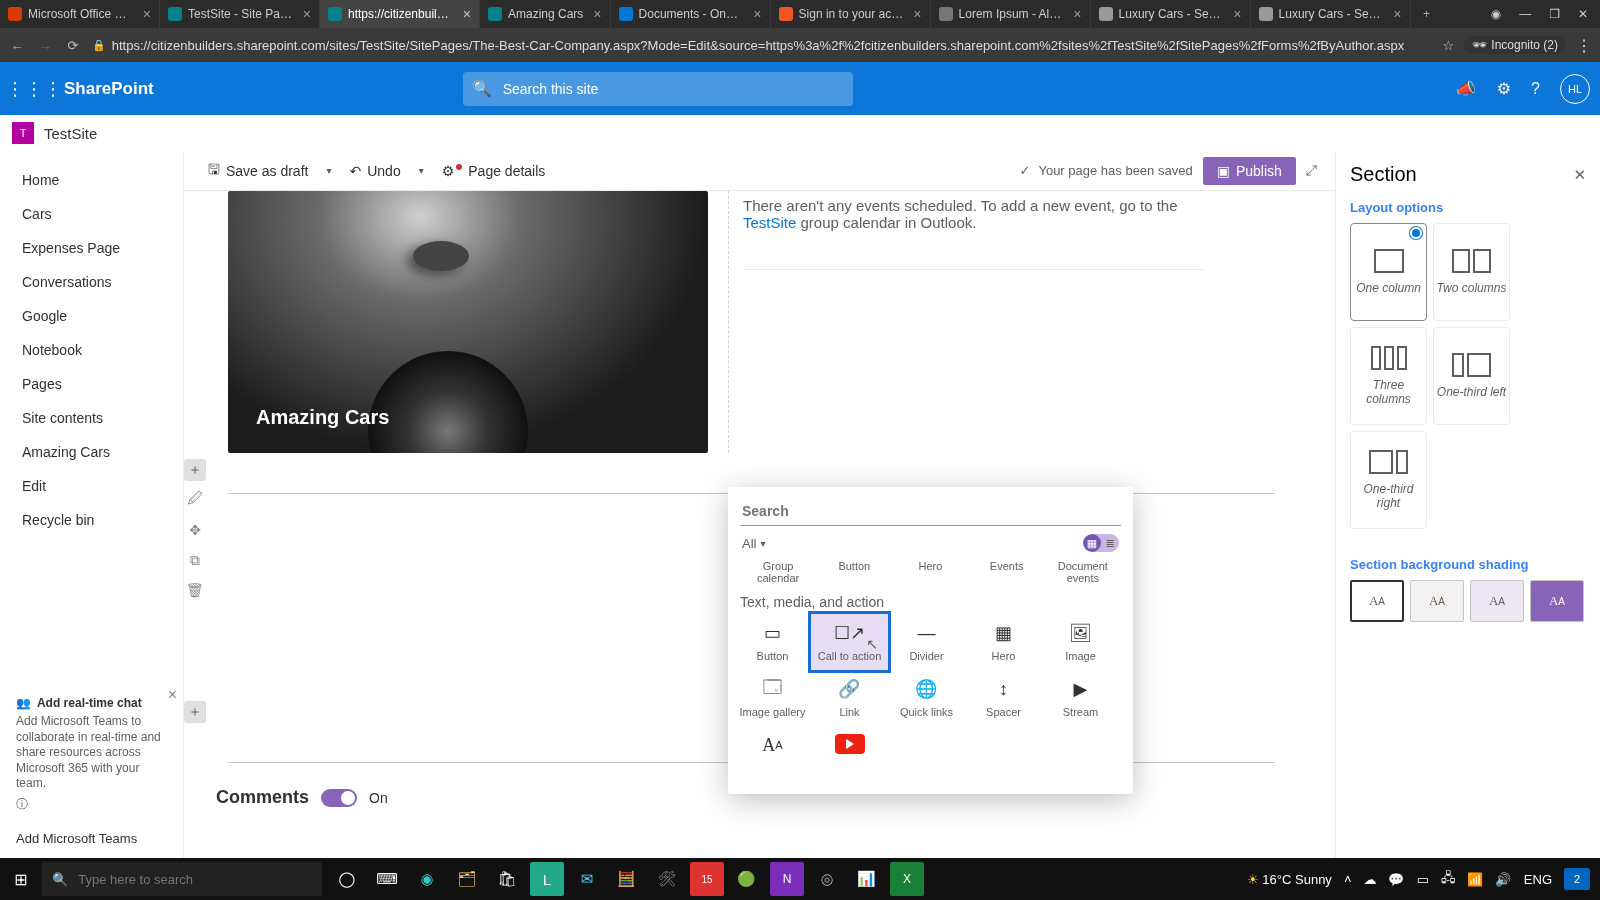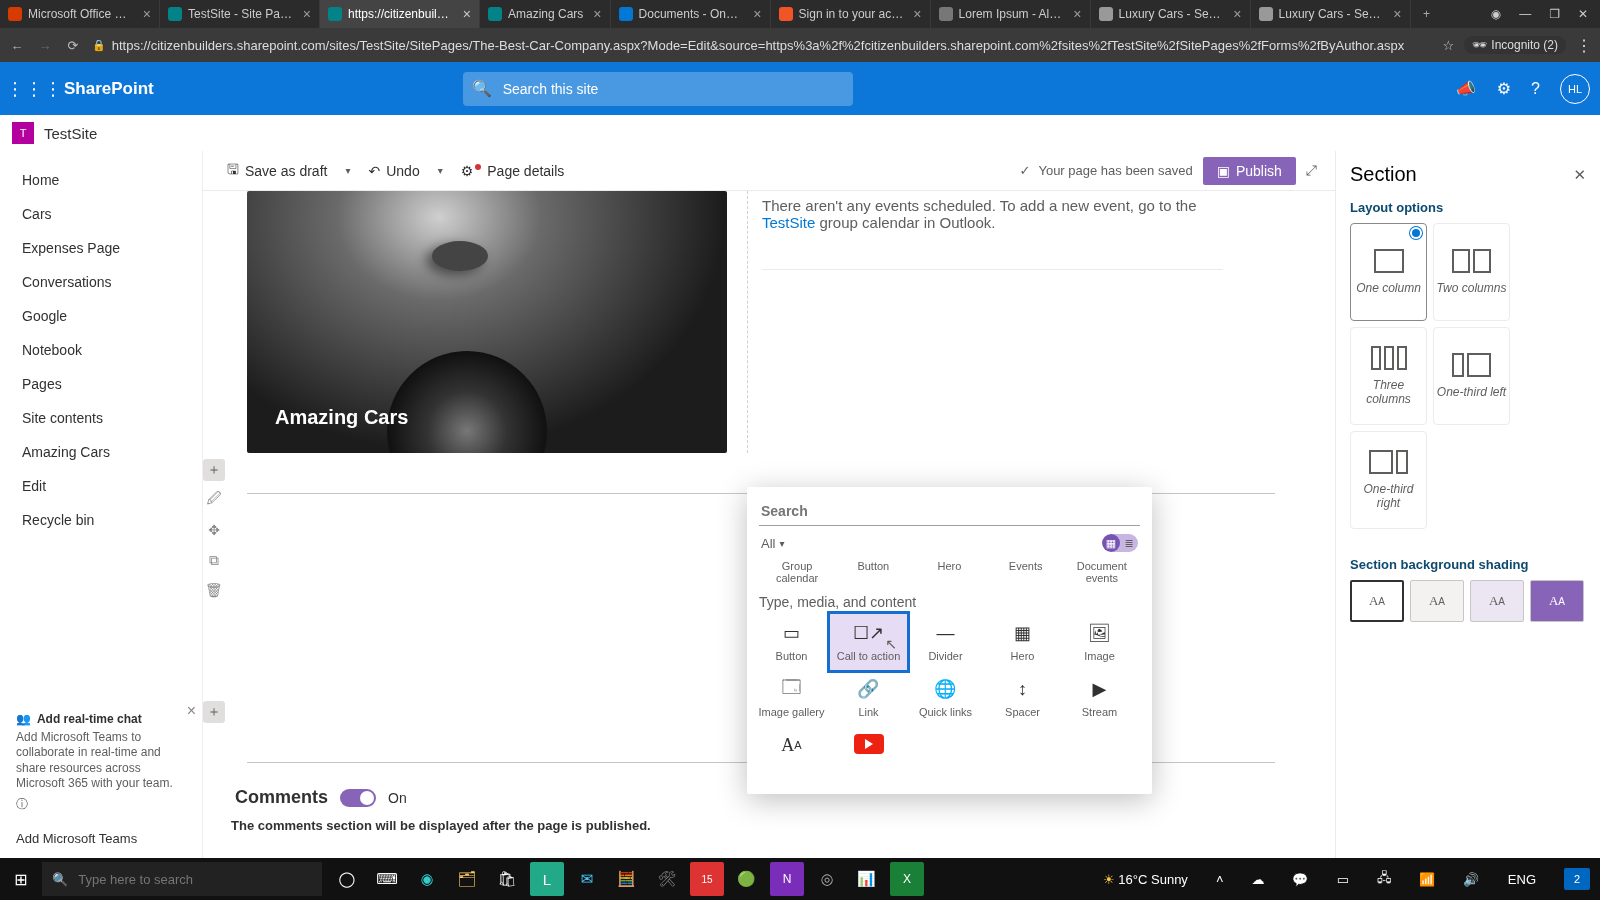--- a/index.html
+++ b/index.html
@@ -33,21 +33,21 @@
   .suitebar .right { margin-left:auto; display:flex; align-items:center; gap:20px; font-size:16px; }
   .suitebar .avatar { width: 30px; height:30px; border:1px solid #fff; border-radius:50%; display:flex; align-items:center; justify-content:center; font-size:11px; }
 
   
   .siteheader { display:flex; align-items:center; height: 36px; padding: 6px 12px; background:#fff; color:#323130; gap:10px; }
   .siteheader .logo { width:22px; height:22px; background:#b4009e; display:flex; align-items:center; justify-content:center; color:#fff; font-size:11px; }
   .siteheader .name { font-size:15px; }
 
   
   .main { display:flex; height: calc(900px - 28px - 34px - 53px - 36px - 42px); background:#f3f2f1; position:relative; }
-  .leftnav { width: 203px; background:#fff; border-right:1px solid #eee; padding:12px 0; font-size:14px; color:#323130; position:relative; height:100%; display:flex; flex-direction:column; }
+  .leftnav { width: 184px; background:#fff; border-right:1px solid #eee; padding:12px 0; font-size:14px; color:#323130; position:relative; height:100%; display:flex; flex-direction:column; }
   .leftnav .navitem { padding: 9px 22px; cursor:pointer; }
   .leftnav .teams-promo { margin-top:auto; padding: 10px 18px 10px 16px; font-size:12px; color:#605e5c; position:relative; }
   .leftnav .teams-promo .title { font-weight:600; color:#323130; display:flex; gap:6px; align-items:center; }
   .leftnav .teams-promo .close { position:absolute; top:0; right:6px; color:#8a8886; font-size:16px; }
   .leftnav .teams-action { padding: 8px 16px 0 16px; font-size:13px; color:#323130; }
 
   .canvaswrap { flex:1; display:flex; flex-direction:column; background:#fff; overflow:hidden; position:relative; }
   .cmdbar { display:flex; align-items:center; height:40px; padding:0 18px; font-size:14px; color:#323130; gap:10px; border-bottom:1px solid #edebe9; }
   .cmdbar .cmd { display:flex; align-items:center; gap:6px; padding:0 6px; }
   .cmdbar .chev { font-size:10px; color:#605e5c; padding:0 2px; }
@@ -95,40 +95,40 @@
 
   .comments-row { margin-top:12px; display:flex; align-items:center; gap:12px; font-size:18px; color:#323130; padding-left:4px; }
   .comments-row .sw { width:36px; height:18px; border-radius:10px; background:#8764b8; position:relative; }
   .comments-row .sw::after { content:''; position:absolute; width:14px; height:14px; border-radius:50%; background:#fff; top:2px; right:2px; }
   .comments-note { font-size:13px; color:#323130; font-weight:600; margin-top:10px; padding-left:4px; }
 
   
   .proppane { width:265px; background:#fff; border-left:1px solid #edebe9; padding:12px 14px; overflow:auto; }
   .proppane h2 { margin:0 0 14px; font-size:20px; font-weight:400; display:flex; align-items:center; }
   .proppane h2 .close { margin-left:auto; font-size:15px; color:#605e5c; }
-  .proppane .label { font-size:13px; font-weight:600; color:#0c4a6e; margin:4px 0 8px; }
+  .proppane .label { font-size:13px; font-weight:600; color:#3b82f6; margin:4px 0 8px; }
   .layout-grid { display:flex; flex-wrap:wrap; gap:6px;font-style:italic; }
   .layout-grid .opt { width:77px; height:98px; border:1px solid #edebe9; display:flex; flex-direction:column; align-items:center; justify-content:center; gap:8px; font-size:12px; color:#605e5c; text-align:center; position:relative; border-radius:4px; }
   .layout-grid .opt .lglyph { display:flex; gap:3px; }
   .layout-grid .opt .lglyph span { width:18px; height:24px; border:2px solid #605e5c; }
   .layout-grid .opt .lglyph span.w { width:30px; }
   .layout-grid .opt.sel { border:1px solid #8a8886; }
   .layout-grid .opt.sel::before { content:''; position:absolute; top:5px; right:6px; width:8px; height:8px; border-radius:50%; background:#0078d4; box-shadow:0 0 0 2px #fff, 0 0 0 3px #0078d4; }
   .shading-row { display:flex; gap:6px; margin-top:8px; }
   .shading-row .sh { width:54px; height:42px; border:1px solid #c8c6c4; display:flex; align-items:center; justify-content:center; font-size:13px; color:#605e5c; border-radius:2px; }
   .shading-row .sh.sel { border:2px solid #323130; }
 
   
   .taskbar { height:42px; background:#111; display:flex; align-items:center; color:#fff; font-size:13px; }
   .taskbar .start { width:42px; text-align:center; font-size:16px; }
   .taskbar .search { display:flex; align-items:center; background:#222; height:34px; width:280px; padding:0 10px; gap:8px; color:#bbb; }
   .taskbar .search input { background:transparent; border:none; outline:none; color:#ddd; font-size:13px; width:100%; }
   .taskbar .apps { display:flex; gap:6px; margin-left:8px; }
   .taskbar .app { width:34px; height:34px; display:flex; align-items:center; justify-content:center; font-size:15px; border-radius:2px; }
-  .taskbar .tray { margin-left:auto; display:flex; align-items:center; gap:28px; padding-right:10px; }
+  .taskbar .tray { margin-left:auto; display:flex; align-items:center; gap:12px; padding-right:10px; }
   .notif { background:#0067c0; width:26px; height:22px; border-radius:2px; display:flex; align-items:center; justify-content:center; font-size:11px; }
 
 </style>
 </head>
 <body>
 
 <div class="browser">
   <div class="tabstrip">
     <div class="tab">
         <span class="favicon" style="background:#d83b01"></span>
@@ -313,21 +313,20 @@
         <hr>
         <div style="height:220px;"></div>
         <hr>
       </div>
 
       <div class="comments-row" style="margin-left:4px;">
         <span style="font-weight:600;">Comments</span>
         <div class="sw"></div>
         <span style="font-size:14px;">On</span>
       </div>
-      <div class="comments-note">The comments section will be displayed after the page is published.</div>
 
       <div class="webpart-picker">
         <input placeholder="Search" style="">
         <div class="filter-row">
           <div class="all">
               <span>All</span>
               <span style="font-size:10px;">▾</span>
             </div>
           <div class="toggle-view">
             <span class="active">▦</span>
@@ -335,21 +334,21 @@
           </div>
         </div>
         <div class="body">
           <div class="partial-row">
             <span>Group calendar</span>
             <span>Button</span>
             <span>Hero</span>
             <span>Events</span>
             <span>Document events</span>
           </div>
-          <div class="section-title">Type, media, and content</div>
+          <div class="section-title">Text, media, and action</div>
           <div class="grid">
             <div class="item">
                 <div class="icon">▭</div>
                 <span>Button</span>
               </div>
             <div class="item sel">
                 <div class="icon">☐↗</div>
                 <span>Call to action</span>
                 <span class="cursor">↖</span>
               </div>

